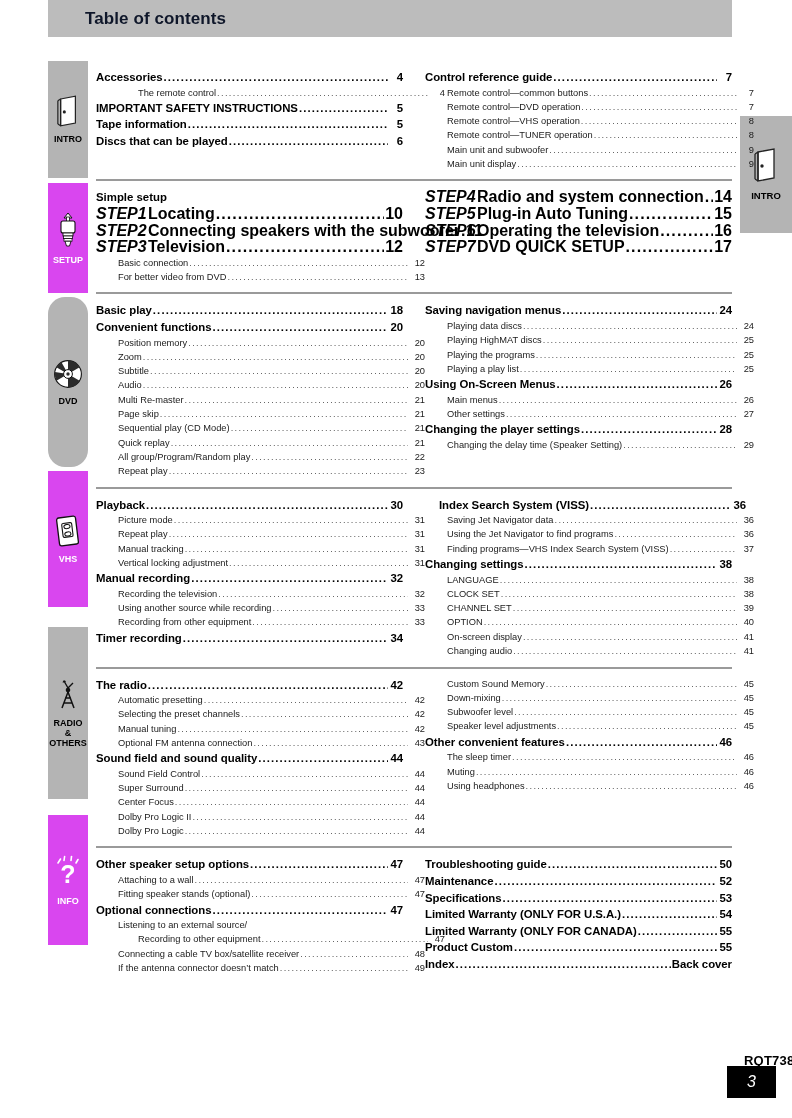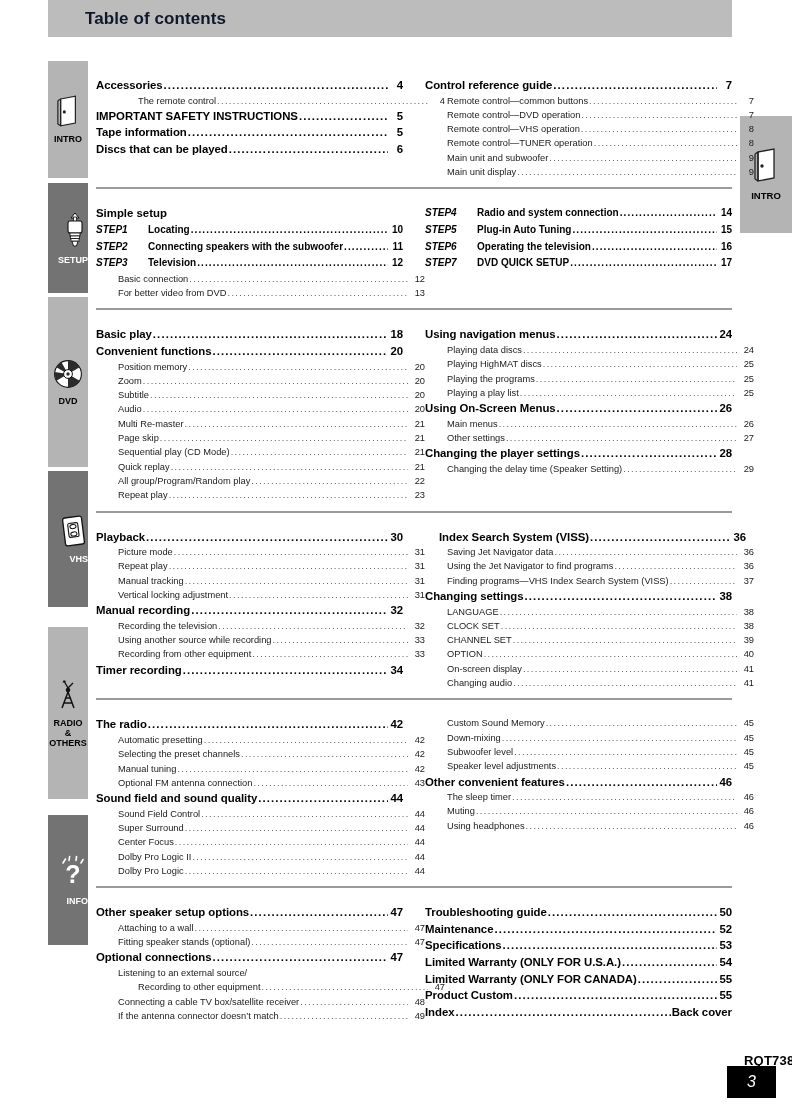--- a/index.html
+++ b/index.html
@@ -46,21 +46,21 @@
     position: absolute;
     left: 0;
     width: 40px;
     box-sizing: border-box;
     display: flex;
     flex-direction: column;
     align-items: center;
     justify-content: center;
   }
   .tab.light { background: #b4b4b4; }
-  .tab.dark  { background: #737373; align-items: flex-end; }
+  .tab.dark  { background: #d946ef; }
   .tab .tab-label {
     font-size: 9px;
     font-weight: bold;
     line-height: 10px;
     text-align: center;
     margin-top: 3px;
   }
   .tab.light .tab-label { color: #000; }
   .tab.dark  .tab-label { color: #fff; }
   .tab .tab-icon { display:block; }
@@ -100,21 +100,20 @@
   .section + .section { border-top: 2px solid #9a9a9a; }
   .section-inner {
     display: flex;
     gap: 22px;
     padding-top: 8px;
     padding-bottom: 8px;
   }
   .col {
     width: 307px;
     flex: 0 0 307px;
-    margin-top: 8px;
   }
 
   
   .row {
     display: flex;
     align-items: baseline;
     width: 100%;
     white-space: nowrap;
   }
   .row .lbl { flex: 0 0 auto; }
@@ -167,21 +166,21 @@
   }
   .row.lvl3 .dots {
     font-size: 9.3px;
     letter-spacing: 1.35px;
     color: #555;
   }
   .row.lvl3 .pg { min-width: 16px; }
 
   
   .row.step {
-    font-size: 10px;
+    font-size: 16px;
     line-height: 16.6px;
     font-weight: bold;
   }
   .row.step .stepkey {
     flex: 0 0 52px;
     font-style: italic;
     font-weight: bold;
   }
   .row.step .dots { font-weight: bold; letter-spacing: 1.1px; }
   .row.step .pg { min-width: 14px; }
@@ -246,21 +245,21 @@
         <polygon points="13,1 17,6 9,6" fill="#ffffff" stroke="#111" stroke-width="1"></polygon>
         <rect x="11.5" y="5" width="3" height="5" fill="#ffffff" stroke="#111" stroke-width="0.8"></rect>
         <rect x="6" y="9" width="14" height="12" rx="2" fill="#ffffff" stroke="#111" stroke-width="1.1"></rect>
         <rect x="8" y="21" width="10" height="3" fill="#ffffff" stroke="#111" stroke-width="0.9"></rect>
         <rect x="8.5" y="24" width="9" height="2.6" fill="#ffffff" stroke="#111" stroke-width="0.8"></rect>
         <rect x="9" y="26.6" width="8" height="2.6" fill="#ffffff" stroke="#111" stroke-width="0.8"></rect>
         <polygon points="10,29.2 16,29.2 14.5,34 11.5,34" fill="#ffffff" stroke="#111" stroke-width="0.9"></polygon>
         </svg></span>
       <span class="tab-label">SETUP</span>
     </div>
-    <div class="tab light" style="top: 236px; height: 170px;">
+    <div class="tab light" style="top: 236px; height: 170px; border-radius: 17px;">
       <span class="tab-icon"><svg width="30" height="30" viewBox="0 0 30 30">
         <circle cx="15" cy="15" r="13.4" fill="#ffffff" stroke="#111" stroke-width="1.1"></circle>
         <path d="M15 1.6 A13.4 13.4 0 0 1 26.6 8.3 L15 15 Z" fill="#2b2b2b"></path>
         <path d="M26.6 21.7 A13.4 13.4 0 0 1 15 28.4 L15 15 Z" fill="#2b2b2b"></path>
         <path d="M3.4 8.3 A13.4 13.4 0 0 1 8.5 3.2 L15 15 Z" fill="#2b2b2b"></path>
         <path d="M3.4 21.7 A13.4 13.4 0 0 1 1.8 13 L15 15 Z" fill="#2b2b2b"></path>
         <circle cx="15" cy="15" r="4.4" fill="#ffffff" stroke="#111" stroke-width="1"></circle>
         <circle cx="15" cy="15" r="1.7" fill="#2b2b2b"></circle>
         </svg></span>
       <span class="tab-label">DVD</span>
@@ -502,21 +501,21 @@
             <span class="pg">22</span>
           </div>
           <div class="row lvl2">
             <span class="lbl">Repeat play</span>
             <span class="dots">..........................................................................................................................................................................</span>
             <span class="pg">23</span>
           </div>
         </div>
         <div class="col">
           <div class="row lvl1">
-            <span class="lbl">Using navigation menus</span>
+            <span class="lbl">Saving navigation menus</span>
             <span class="dots">............................................................................................................................................</span>
             <span class="pg">24</span>
           </div>
           <div class="row lvl2">
             <span class="lbl">Playing data discs</span>
             <span class="dots">..........................................................................................................................................................................</span>
             <span class="pg">24</span>
           </div>
           <div class="row lvl2">
             <span class="lbl">Playing HighMAT discs</span>

